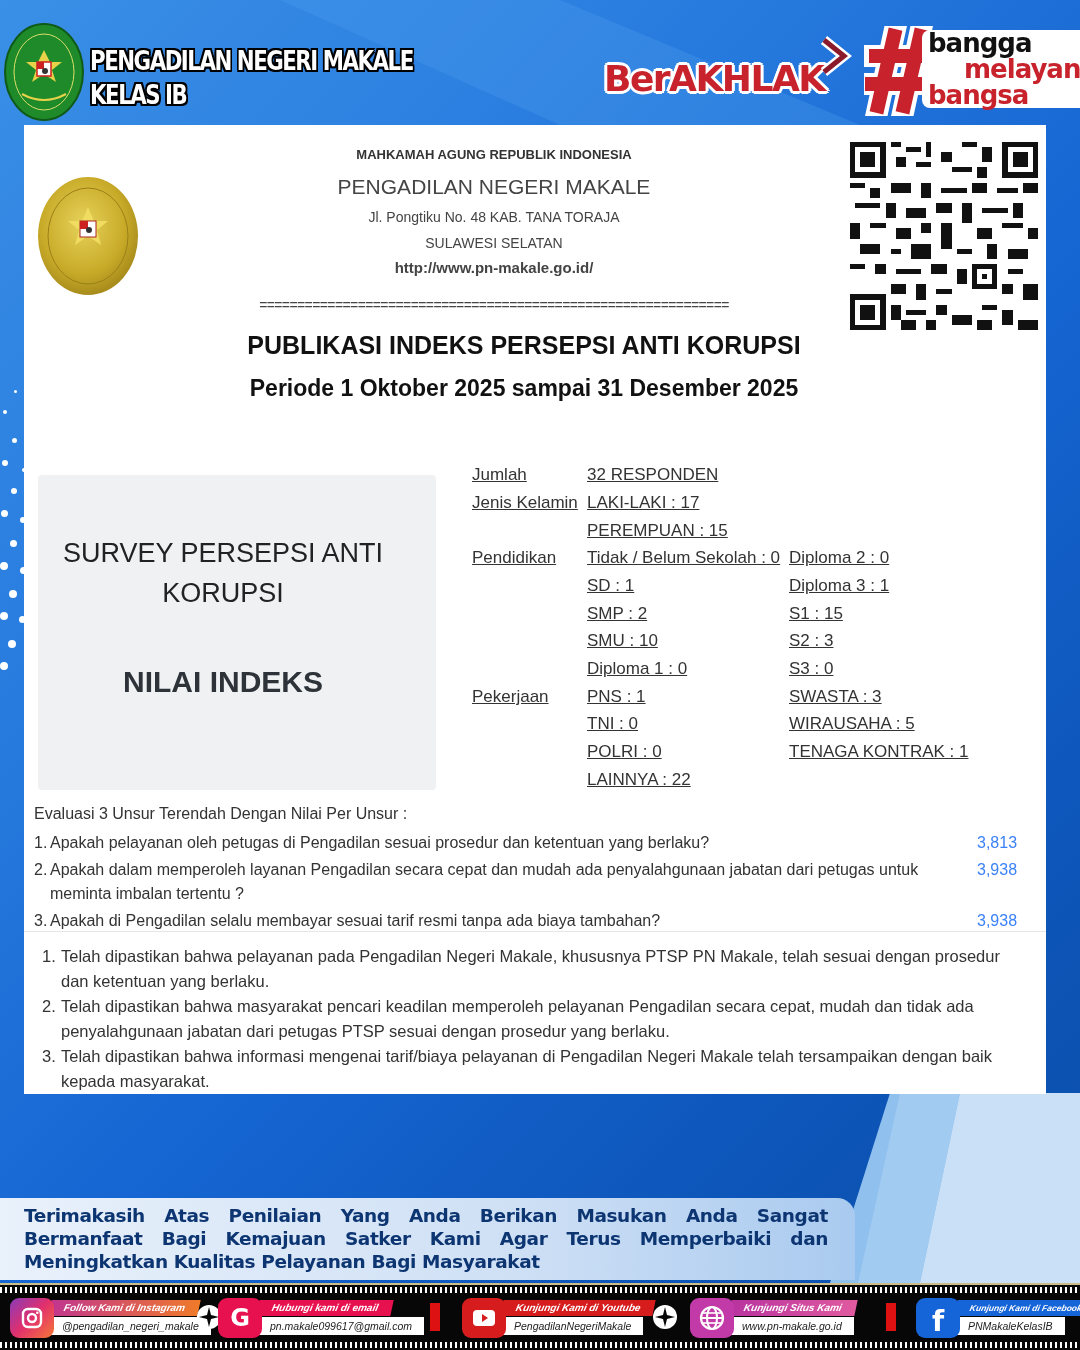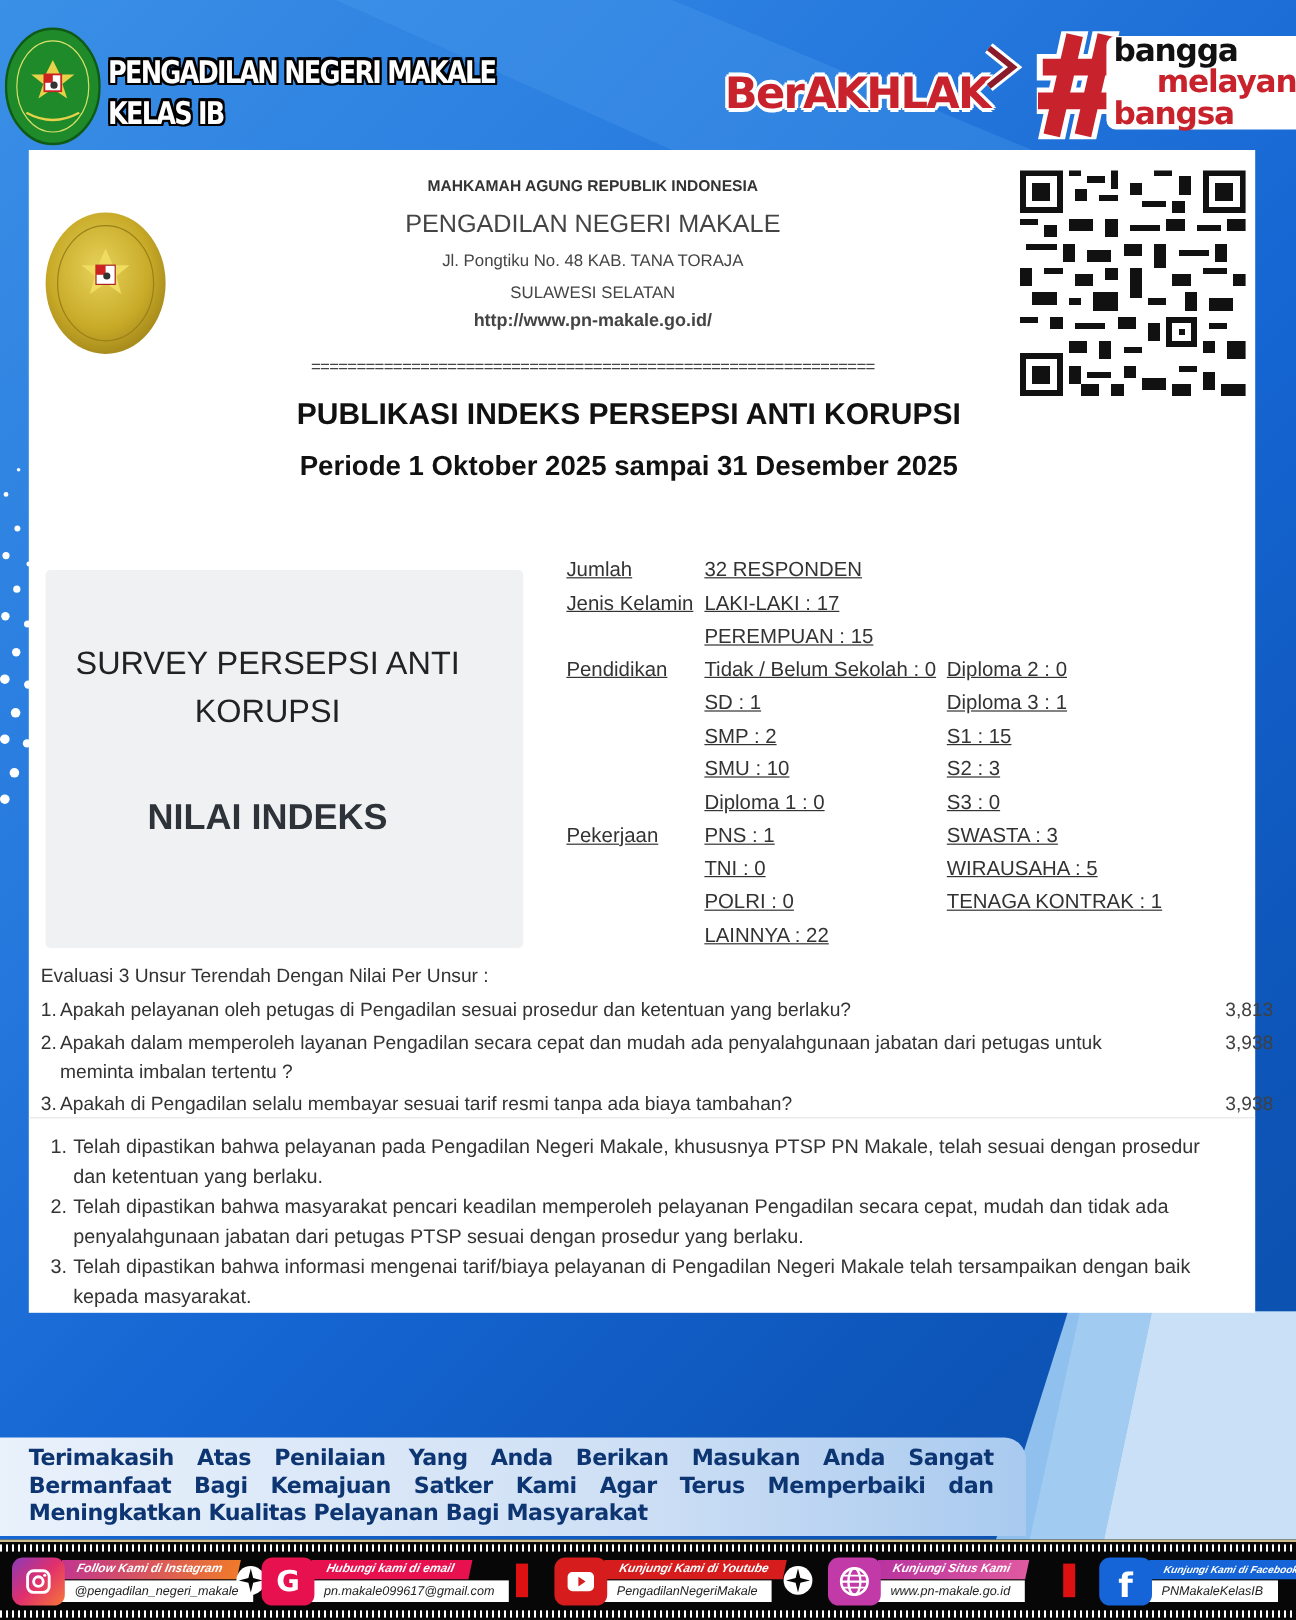--- a/index.html
+++ b/index.html
@@ -62,21 +62,21 @@
   .ic-label { position: absolute; left: 0; top: 158px; width: 370px; text-align: center; font-size: 30px; font-weight: bold; color: #2d3338; margin-top: 32px; }
   .ic-value { position: absolute; left: 0; top: 218px; width: 376px; text-align: center; font-size: 47px; font-weight: bold; color: #1a8a1e; }
 
   .resp { position: absolute; left: 448px; top: 336px; font-size: 17px; color: #333; }
   .resp .row { position: absolute; white-space: nowrap; height: 28px; line-height: 28px; text-decoration: underline; }
 
   .eval-head { position: absolute; left: 10px; top: 680px; font-size: 16px; color: #333; }
   .eval-item { position: absolute; left: 10px; font-size: 16px; color: #333; width: 935px; line-height: 24px; }
   .eval-item .num { display: inline-block; width: 16px; }
   .eval-item .cont { padding-left: 16px; }
-  .eval-score { position: absolute; left: 953px; font-size: 16px; color: #404040; margin-left: 44px; }
+  .eval-score { position: absolute; left: 953px; font-size: 16px; color: #3b82f6; }
   .thin-line { position: absolute; left: 0; top: 806px; width: 1022px; height: 1px; background: #e6e6e6; }
 
   .concl { position: absolute; left: 18px; width: 990px; font-size: 16.5px; color: #333; line-height: 25px; }
   .concl .num { position: absolute; left: 0; }
   .concl .txt { padding-left: 19px; }
 
   
   .thanks-band {
     position: absolute; left: 0; top: 1198px; width: 855px; height: 82px;
     background: linear-gradient(90deg, #e9f1fb 0%, #cfe0f5 60%, #a9caef 100%);

